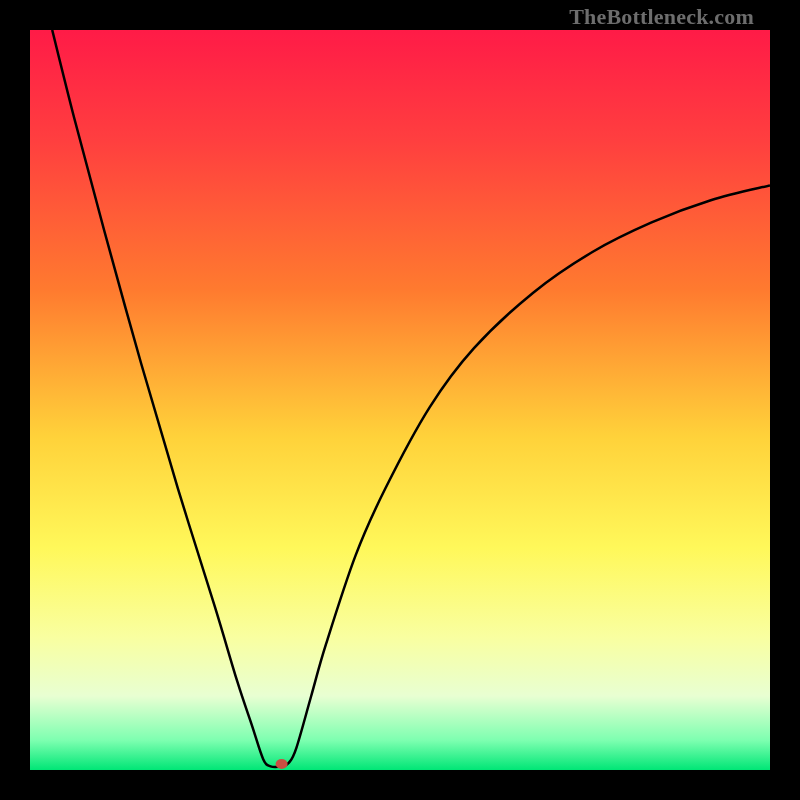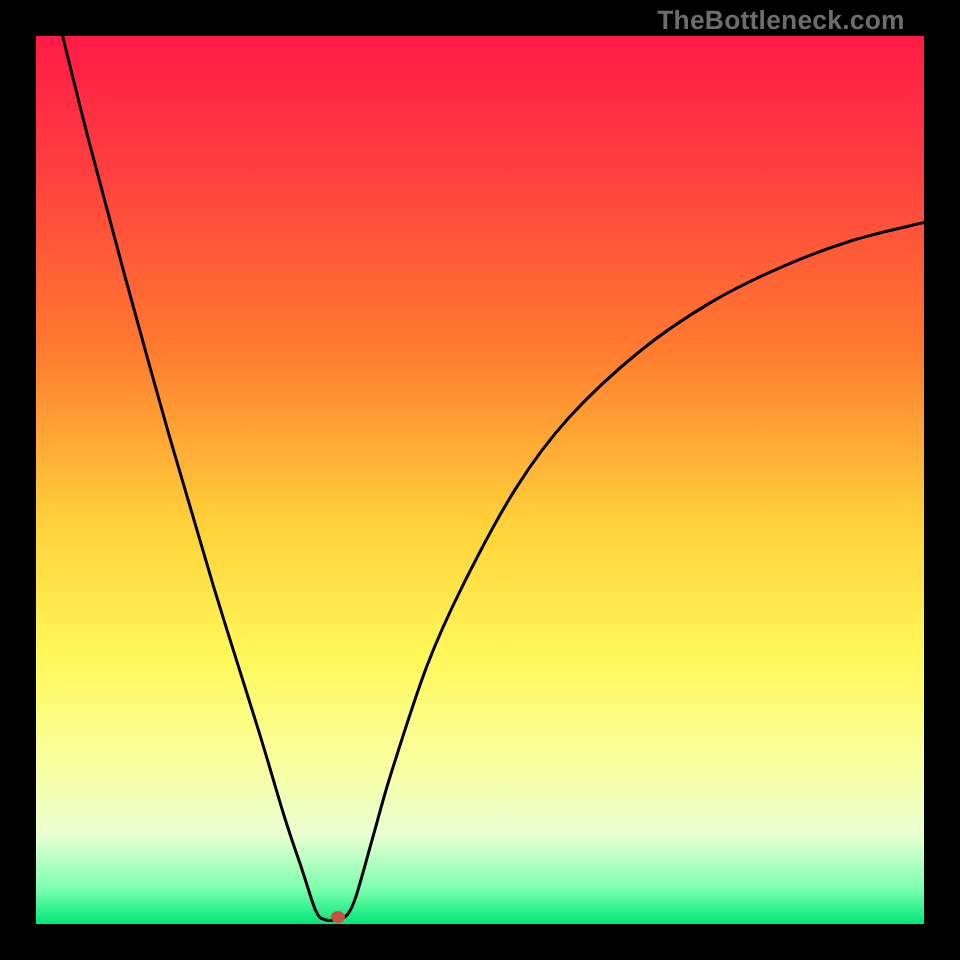--- a/index.html
+++ b/index.html
@@ -9,20 +9,21 @@
     height: 800px;
     background: #000;
     overflow: hidden;
     font-family: Arial, Helvetica, sans-serif;
   }
   .frame {
     position: relative;
     width: 764px;
     height: 800px;
     background: #000;
+    font-family: Liberation Serif, serif;
   }
   .watermark {
     position: absolute;
     top: 4px;
     right: 10px;
     color: #6d6d6d;
     font-size: 22px;
     font-weight: 600;
     letter-spacing: 0.2px;
     z-index: 3;

